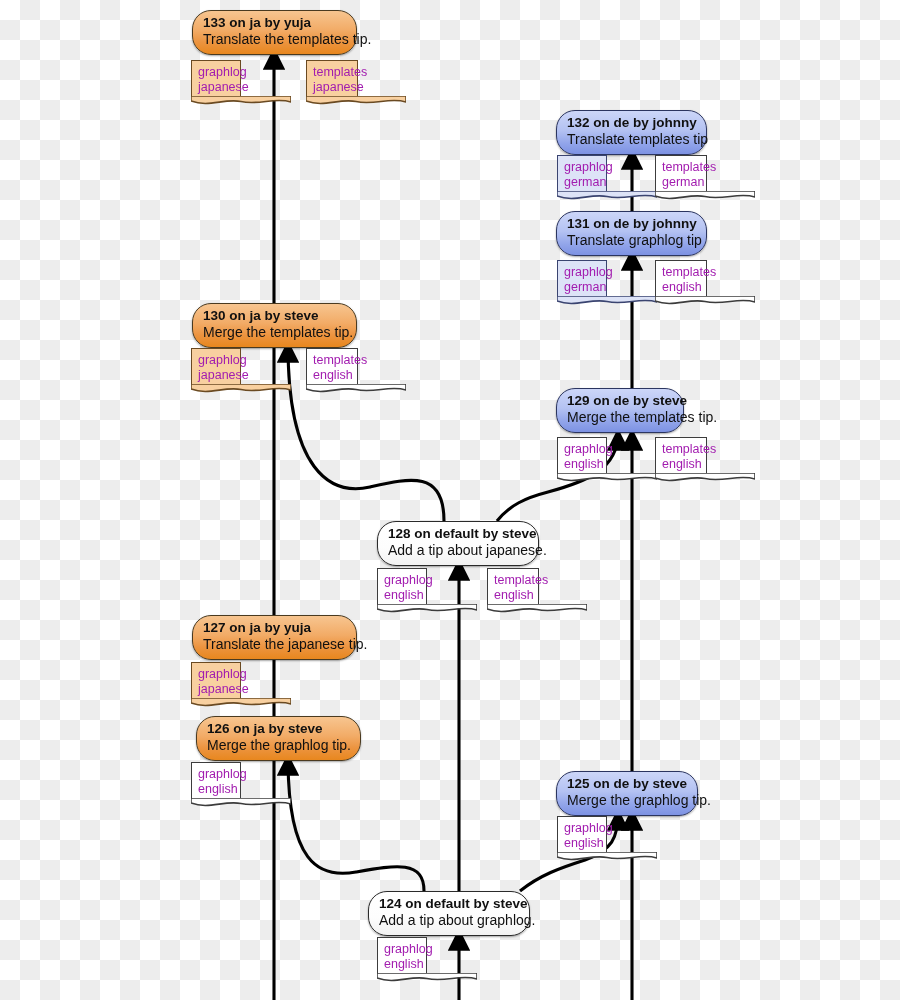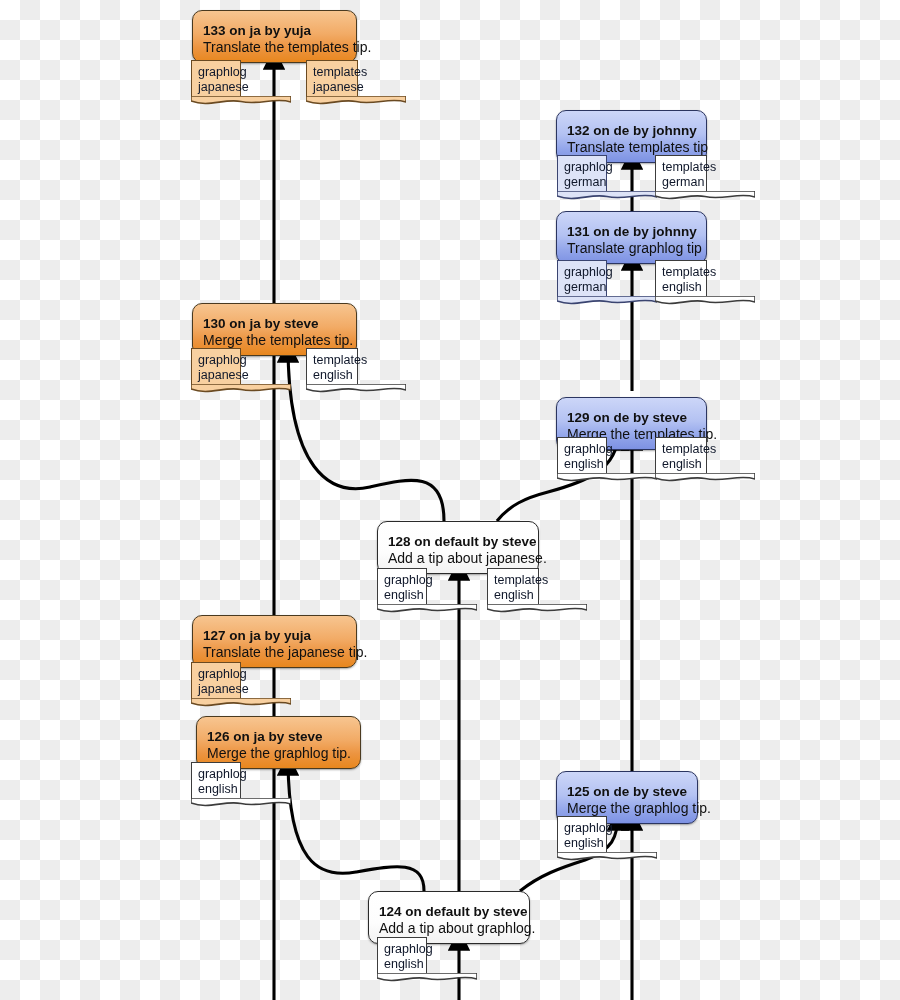--- a/index.html
+++ b/index.html
@@ -15,22 +15,22 @@
     overflow:hidden;
   }
   #stage{position:relative;width:900px;height:1000px;}
   #edges{position:absolute;left:0;top:0;width:900px;height:1000px;}
 
   
   .node{
     position:absolute;
     box-sizing:border-box;
     border:1.6px solid #3a3a3a;
-    border-radius:10px;
-    padding:12px 10px 5px 10px;
+    border-radius:19px;
+    padding:4px 10px 5px 10px;
     line-height:1.22;
     color:#101010;
     box-shadow:0 1px 2px rgba(0,0,0,.35);
     white-space:nowrap;
   }
   .node .t1{font-size:13.5px;font-weight:bold;}
   .node .t2{font-size:14px;font-weight:normal;}
   .node.orange{
     background:linear-gradient(to bottom,#f7c590 0%,#f2ab66 45%,#ec9440 72%,#e8871e 100%);
     border-color:#4a3a20;
@@ -47,21 +47,21 @@
   
   .note{
     position:absolute;
     box-sizing:border-box;
     border:1.3px solid #4a4a4a;
     border-bottom:none;
     padding:4px 6px 2px 6px;
     font-size:12.5px;
     line-height:1.18;
     text-align:center;
-    color:#0f172a;
+    color:#a21caf;
     white-space:nowrap;
   }
   .note .l{display:block;}
   .note .wave{
     position:absolute;left:-1.3px;right:-1.3px;bottom:-10px;height:11px;
   }
   .note.orange{background:#f8d0a0;border-color:#6a4a22;}
   .note.orange .wave path{fill:#f8d0a0;stroke:#6a4a22;}
   .note.white{background:#ffffff;border-color:#3c3c3c;}
   .note.white .wave path{fill:#ffffff;stroke:#3c3c3c;}
@@ -167,21 +167,21 @@
           <path d="M0,0 L0,5 C18,12 33,2 50,5.5 C68,9.5 84,1 100,6 L100,0 Z" stroke-width="1.6" vector-effect="non-scaling-stroke"></path>
         </svg>
       </div>
       <div class="note white" style="left:306px;top:348px;width:52px;">
         <span class="l">templates</span>
         <span class="l">english</span>
         <svg class="wave" viewBox="0 0 100 11" preserveAspectRatio="none">
           <path d="M0,0 L0,5 C18,12 33,2 50,5.5 C68,9.5 84,1 100,6 L100,0 Z" stroke-width="1.6" vector-effect="non-scaling-stroke"></path>
         </svg>
       </div>
-      <div class="node blue" style="left:556px;top:397px;width:151px;">
+      <div class="node blue" style="left:556px;top:388px;width:128px;">
         <div class="t1">129 on de by steve</div>
         <div class="t2">Merge the templates tip.</div>
       </div>
       <div class="note white" style="left:557px;top:437px;width:50px;">
         <span class="l">graphlog</span>
         <span class="l">english</span>
         <svg class="wave" viewBox="0 0 100 11" preserveAspectRatio="none">
           <path d="M0,0 L0,5 C18,12 33,2 50,5.5 C68,9.5 84,1 100,6 L100,0 Z" stroke-width="1.6" vector-effect="non-scaling-stroke"></path>
         </svg>
       </div>

